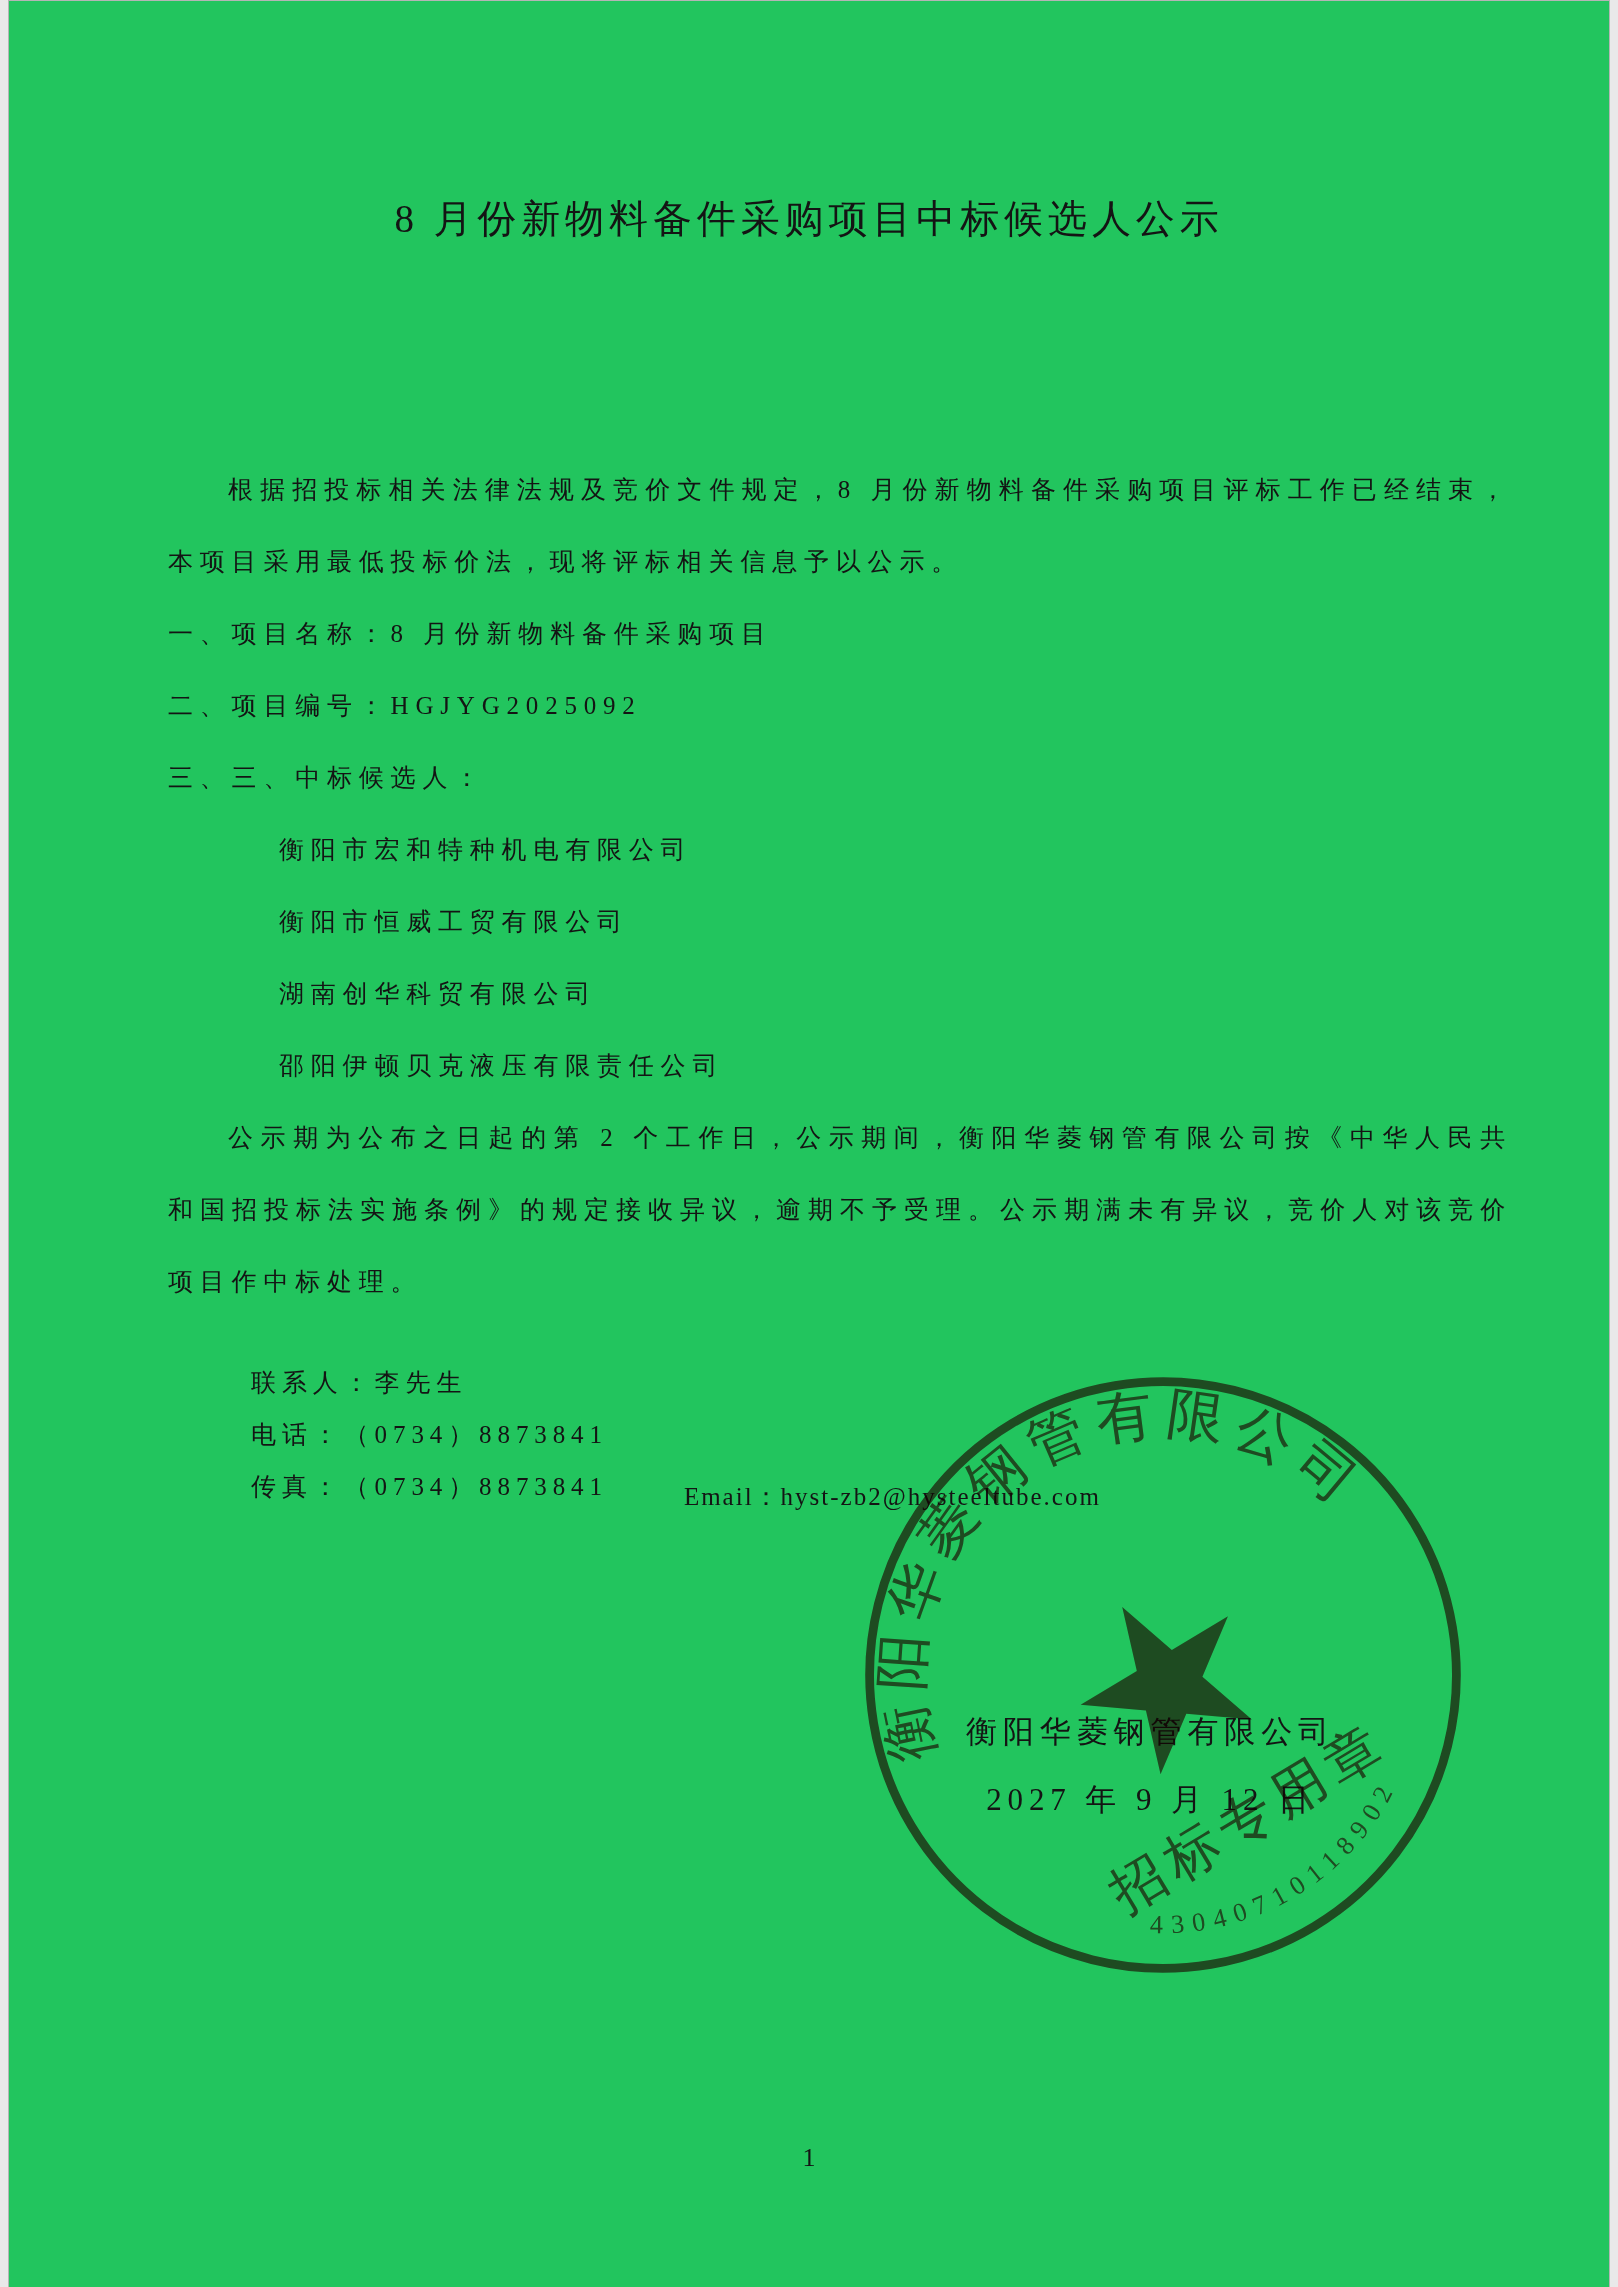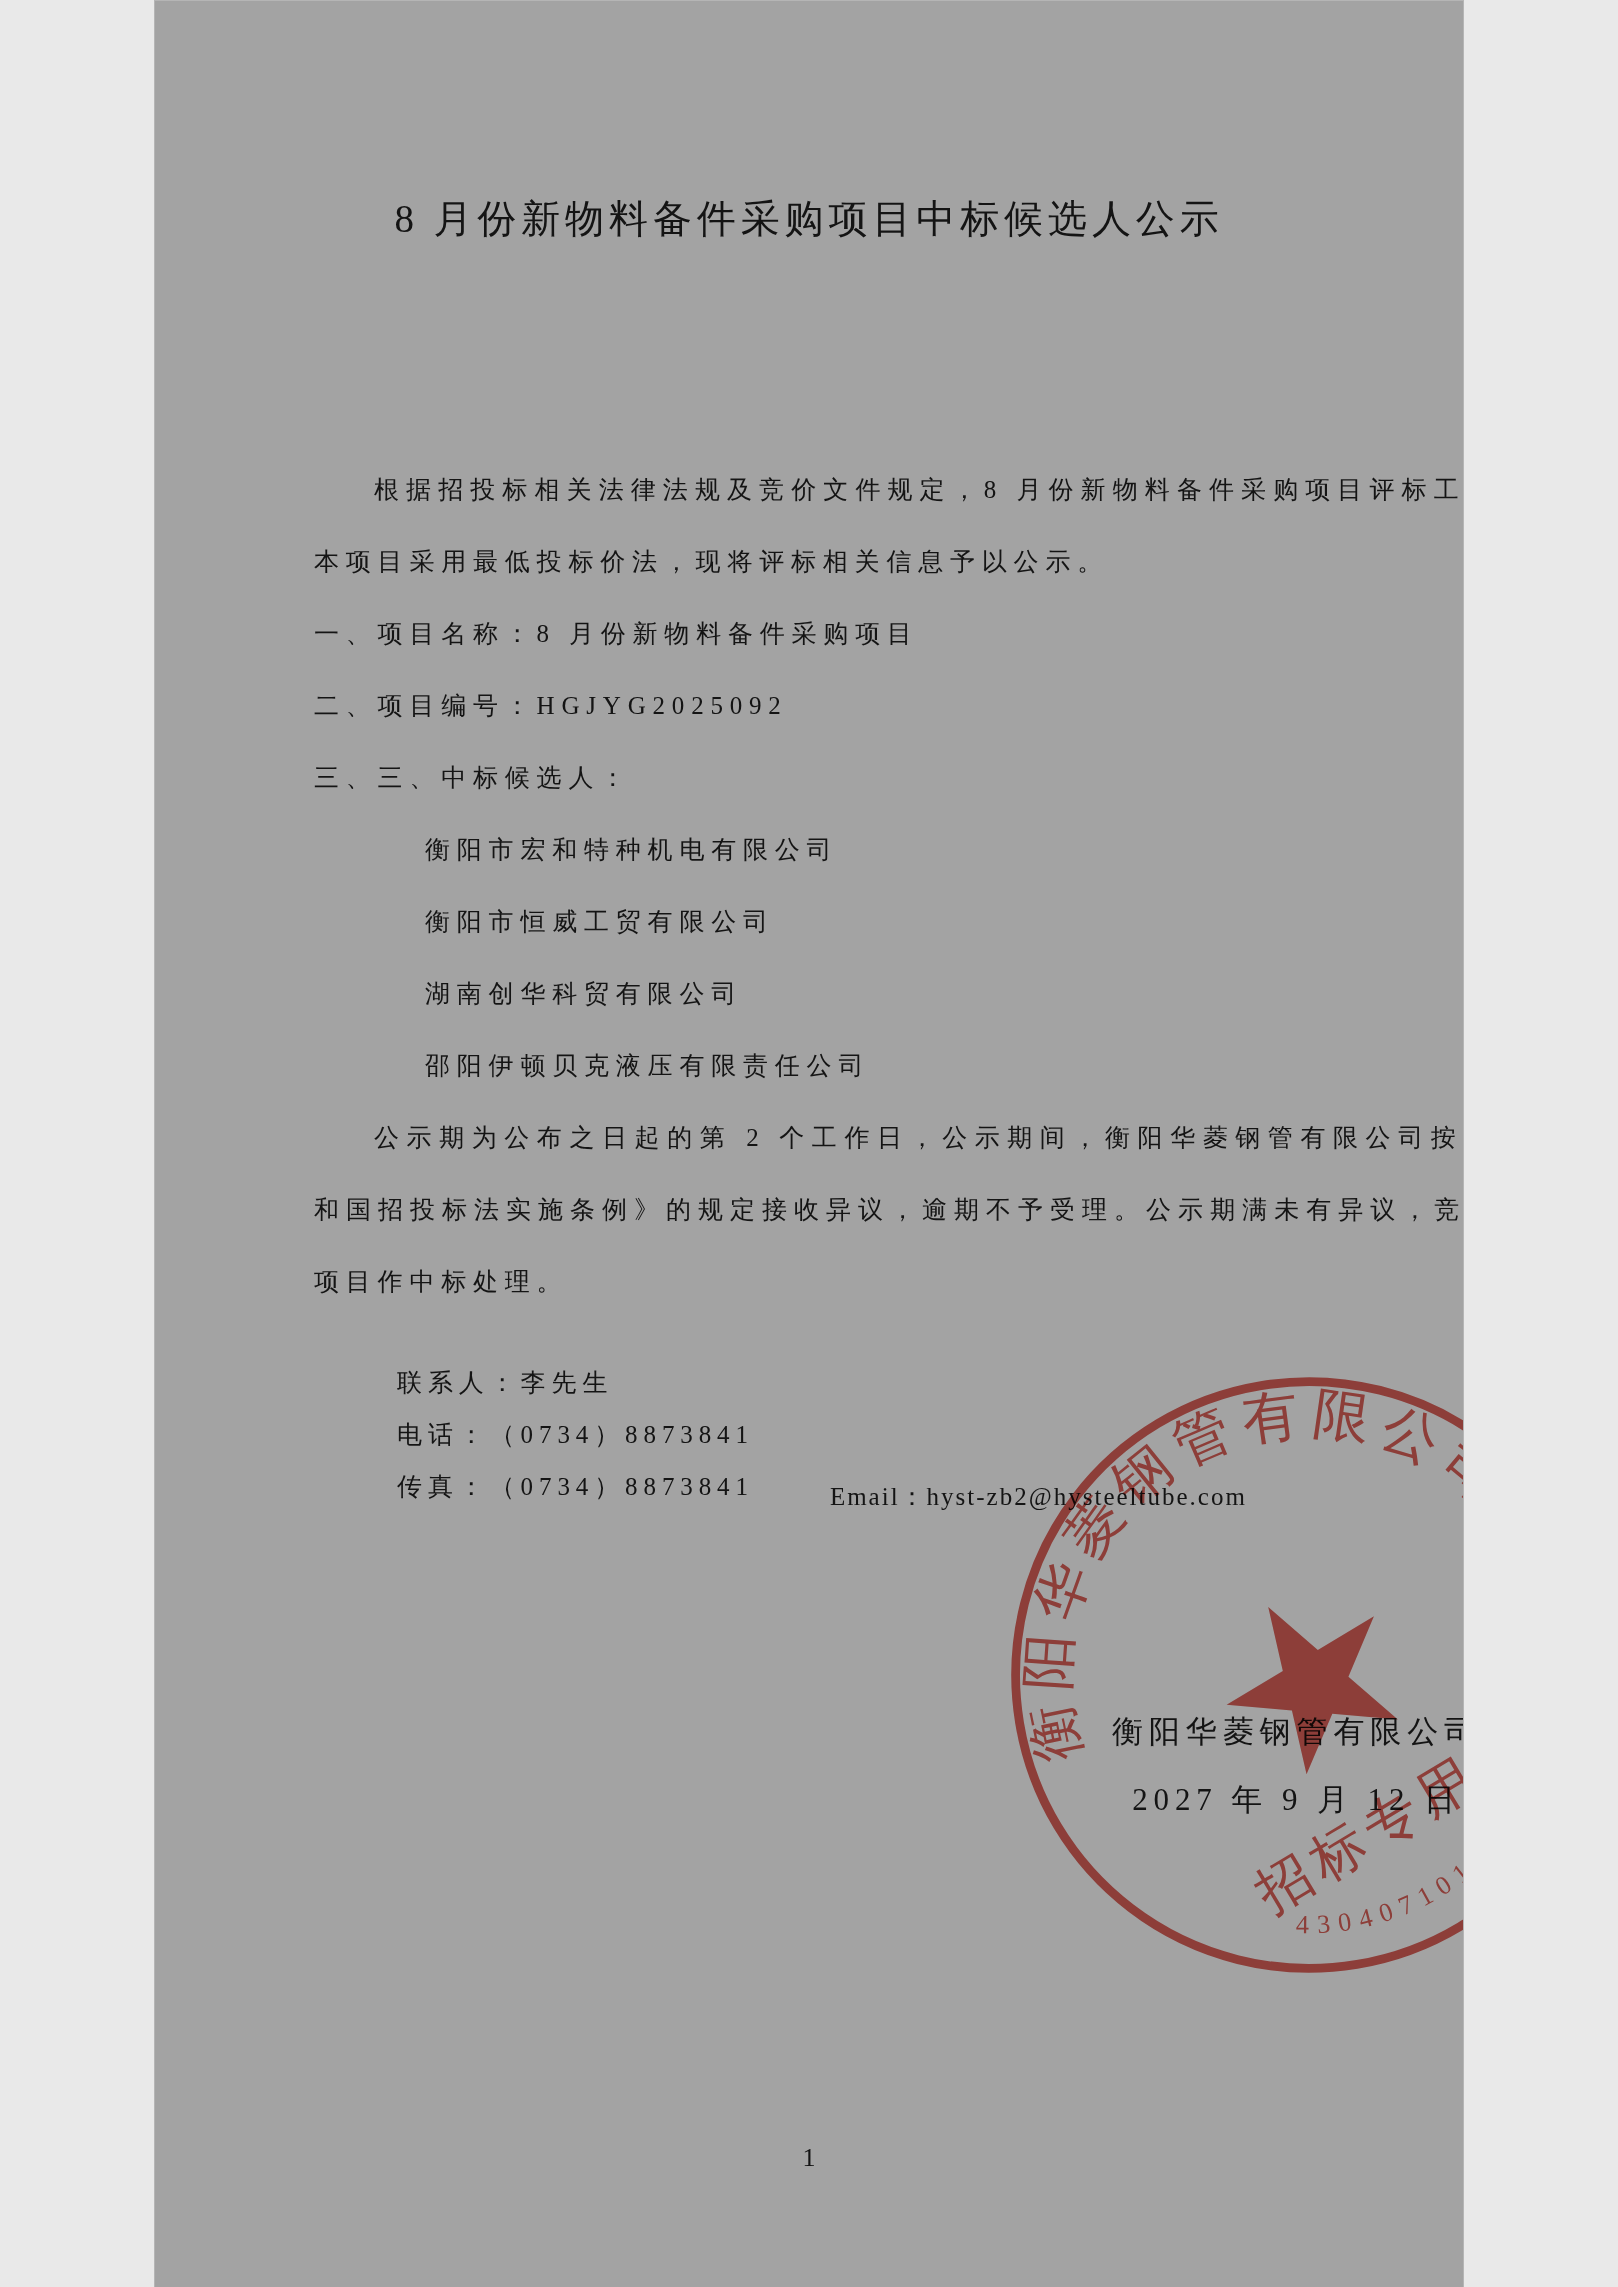--- a/index.html
+++ b/index.html
@@ -1,21 +1,21 @@
 <!DOCTYPE html>
 <html><head>
 <meta charset="utf-8">
 <style>
   html,body { margin:0; padding:0; background:#e9e9e9; }
   .page {
     position: relative;
-    width: 1310px;
+    width: 1602px;
     height: 2288px;
     margin: 0 auto;
-    background: #a3a3a3;
+    background: #22c55e;
     font-family: "Liberation Serif", "DejaVu Serif", serif;
     color: #141414;
     border: 1px solid #b5b5b5;
     box-sizing: border-box;
     overflow: hidden;
   }
   p { margin: 0; }
 
   .title {
     position: absolute;

